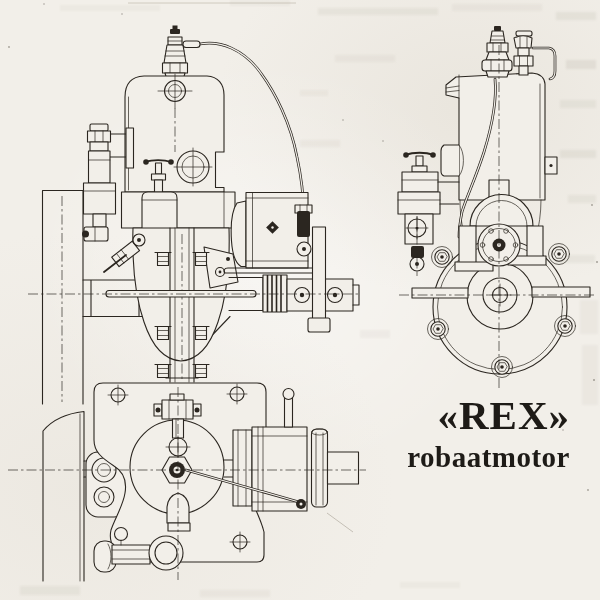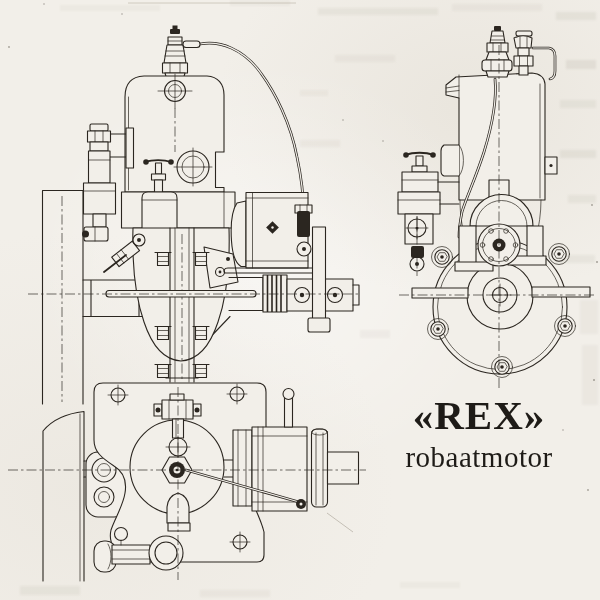--- a/index.html
+++ b/index.html
@@ -17,25 +17,25 @@
   .ln{fill:none;stroke:var(--ink);stroke-width:1.1;stroke-linecap:round;stroke-linejoin:round;}
   .fill{fill:var(--paper);stroke:var(--ink);stroke-width:1.1;stroke-linejoin:round;}
   .thin{fill:none;stroke:var(--ink);stroke-width:.7;stroke-linecap:round;}
   .thick{fill:none;stroke:var(--ink);stroke-width:1.8;stroke-linecap:round;}
   .dark{fill:var(--ink);stroke:none;}
   .cl{fill:none;stroke:var(--ink);stroke-width:.8;stroke-dasharray:10 3 2.5 3;opacity:.85;}
   .pipe-o{fill:none;stroke:var(--ink);stroke-width:2.7;stroke-linecap:round;}
   .pipe-i{fill:none;stroke:var(--paper);stroke-width:1.2;stroke-linecap:round;}
   .smudge{filter:blur(1.3px);}
   .brand{
-    position:absolute;left:388px;top:394px;width:182px;text-align:center;
+    position:absolute;left:388px;top:394px;width:182px;text-align:right;
     color:#1e1b17;
   }
   .brand-title{font-size:41px;font-weight:700;letter-spacing:1px;line-height:1.05;}
-  .brand-sub{font-size:29px;font-weight:400;letter-spacing:.5px;margin-top:4px;}
+  .brand-sub{font-size:29px;font-weight:700;letter-spacing:.5px;margin-top:4px;}
 </style>
 </head>
 <body>
 
 <svg width="600" height="600" viewBox="0 0 600 600">
   <defs>
     <g id="hexbolt">
       <path class="ln" d="M-8,-6.5 H8"></path>
       <rect x="-5.5" y="-6.5" width="11" height="13" class="fill" stroke-width="1"></rect>
       <path class="thin" d="M-5.5,-2.5 H5.5 M-5.5,2.5 H5.5"></path>

